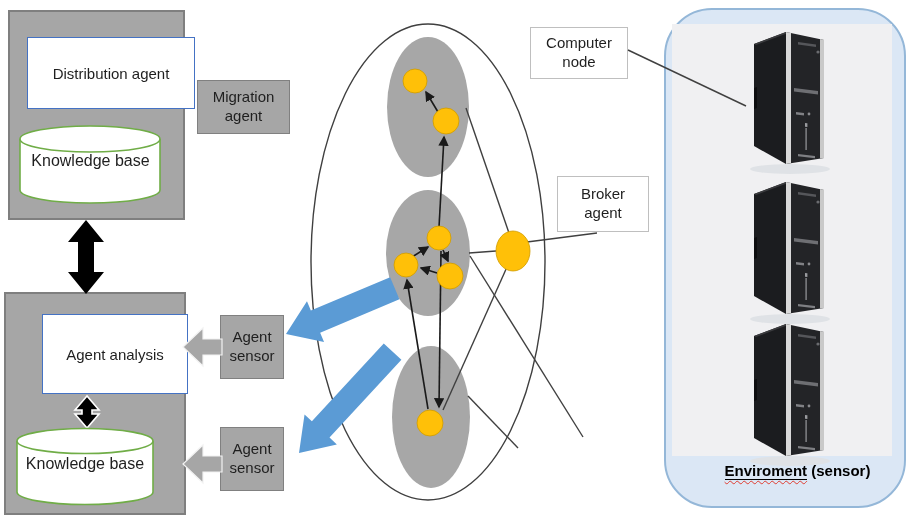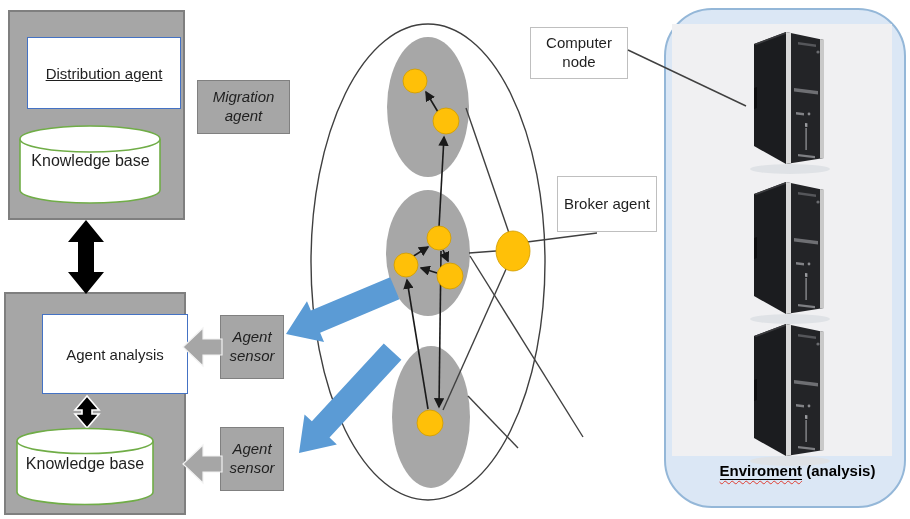--- a/index.html
+++ b/index.html
@@ -5,21 +5,21 @@
   html,body{margin:0;padding:0;background:#ffffff;}
   #stage{
     position:relative;width:910px;height:519px;overflow:hidden;
     font-family:"Liberation Sans",sans-serif;color:#1f1f1f;background:#ffffff;
   }
   .abs{position:absolute;box-sizing:border-box;}
   .graybox{background:#a6a6a6;border:2px solid #7f7f7f;}
   .graybox-sm{background:#a6a6a6;border:1.5px solid #808080;}
   .whitebox{background:#ffffff;border:1.5px solid #4472c4;display:flex;align-items:center;justify-content:center;text-align:center;font-size:15px;}
   .callout{background:#ffffff;border:1.5px solid #bfbfbf;display:flex;align-items:center;justify-content:center;text-align:center;font-size:15px;line-height:1.25;padding:2px 6px;}
-  .centerlabel{display:flex;align-items:center;justify-content:center;text-align:center;font-size:15px;line-height:1.25;font-style:italic;}
+  .centerlabel{display:flex;align-items:center;justify-content:center;text-align:center;font-size:15px;line-height:1.25;}
   .kb-label{position:absolute;text-align:center;font-size:16px;z-index:6;}
   #panel{
     left:664px;top:8px;width:242px;height:500px;border-radius:48px;
     background:#dbe7f5;border:2px solid #94b7d8;z-index:0;
   }
   #svg-layer{position:absolute;left:0;top:0;z-index:5;pointer-events:none;}
   .z1{z-index:1;}
   #env-caption{
     left:664px;top:462px;width:242px;z-index:6;text-align:center;
     font-size:15px;font-weight:bold;color:#000;
@@ -33,21 +33,21 @@
   }
 </style>
 </head>
 <body>
 
 <div id="stage">
 
   <div id="panel" class="abs"></div>
 
   <div class="abs graybox z1" style="left:8px;top:10px;width:177px;height:210px;"></div>
-  <div class="abs whitebox z1" style="left:27px;top:37px;width:154px;height:72px;text-decoration:underline;">
+  <div class="abs whitebox z1" style="left:27px;top:37px;width:168px;height:72px;">
     <span>Distribution agent</span>
   </div>
   <div class="kb-label" style="left:22px;top:152px;width:137px;">Knowledge base</div>
 
   <div class="abs graybox z1" style="left:4px;top:292px;width:182px;height:223px;"></div>
   <div class="abs whitebox z1" style="left:18px;top:314px;width:146px;height:80px;margin-left:24px;">
     <span>Agent analysis</span>
   </div>
   <div class="kb-label" style="left:18px;top:455px;width:134px;">Knowledge base</div>
 
@@ -58,26 +58,26 @@
   <div class="abs graybox-sm centerlabel z1" style="left:220px;top:315px;width:64px;height:64px;">
     <span>Agent sensor</span>
   </div>
   <div class="abs graybox-sm centerlabel z1" style="left:220px;top:427px;width:64px;height:64px;">
     <span>Agent sensor</span>
   </div>
 
   <div class="abs callout z1" style="left:530px;top:27px;width:98px;height:52px;">
     <span>Computer node</span>
   </div>
-  <div class="abs callout z1" style="left:557px;top:176px;width:100px;height:56px;">
+  <div class="abs callout z1" style="left:557px;top:176px;width:92px;height:56px;">
     <span>Broker agent</span>
   </div>
 
   <div class="abs" id="env-caption">
-    <span class="misspell">Enviroment</span><span> (analysis)</span>
+    <span class="misspell">Enviroment</span><span> (sensor)</span>
   </div>
 
   <svg id="svg-layer" width="910" height="519" viewBox="0 0 910 519">
     <defs>
       <marker id="arr" viewBox="0 0 10 10" refX="8.5" refY="5" markerWidth="6.5" markerHeight="6.5" orient="auto-start-reverse">
         <path d="M0,0 L10,5 L0,10 z" fill="#1a1a1a"></path>
       </marker>
 
       <g id="tower">
         <ellipse cx="42" cy="141" rx="40" ry="5" fill="#dfe2e6"></ellipse>

